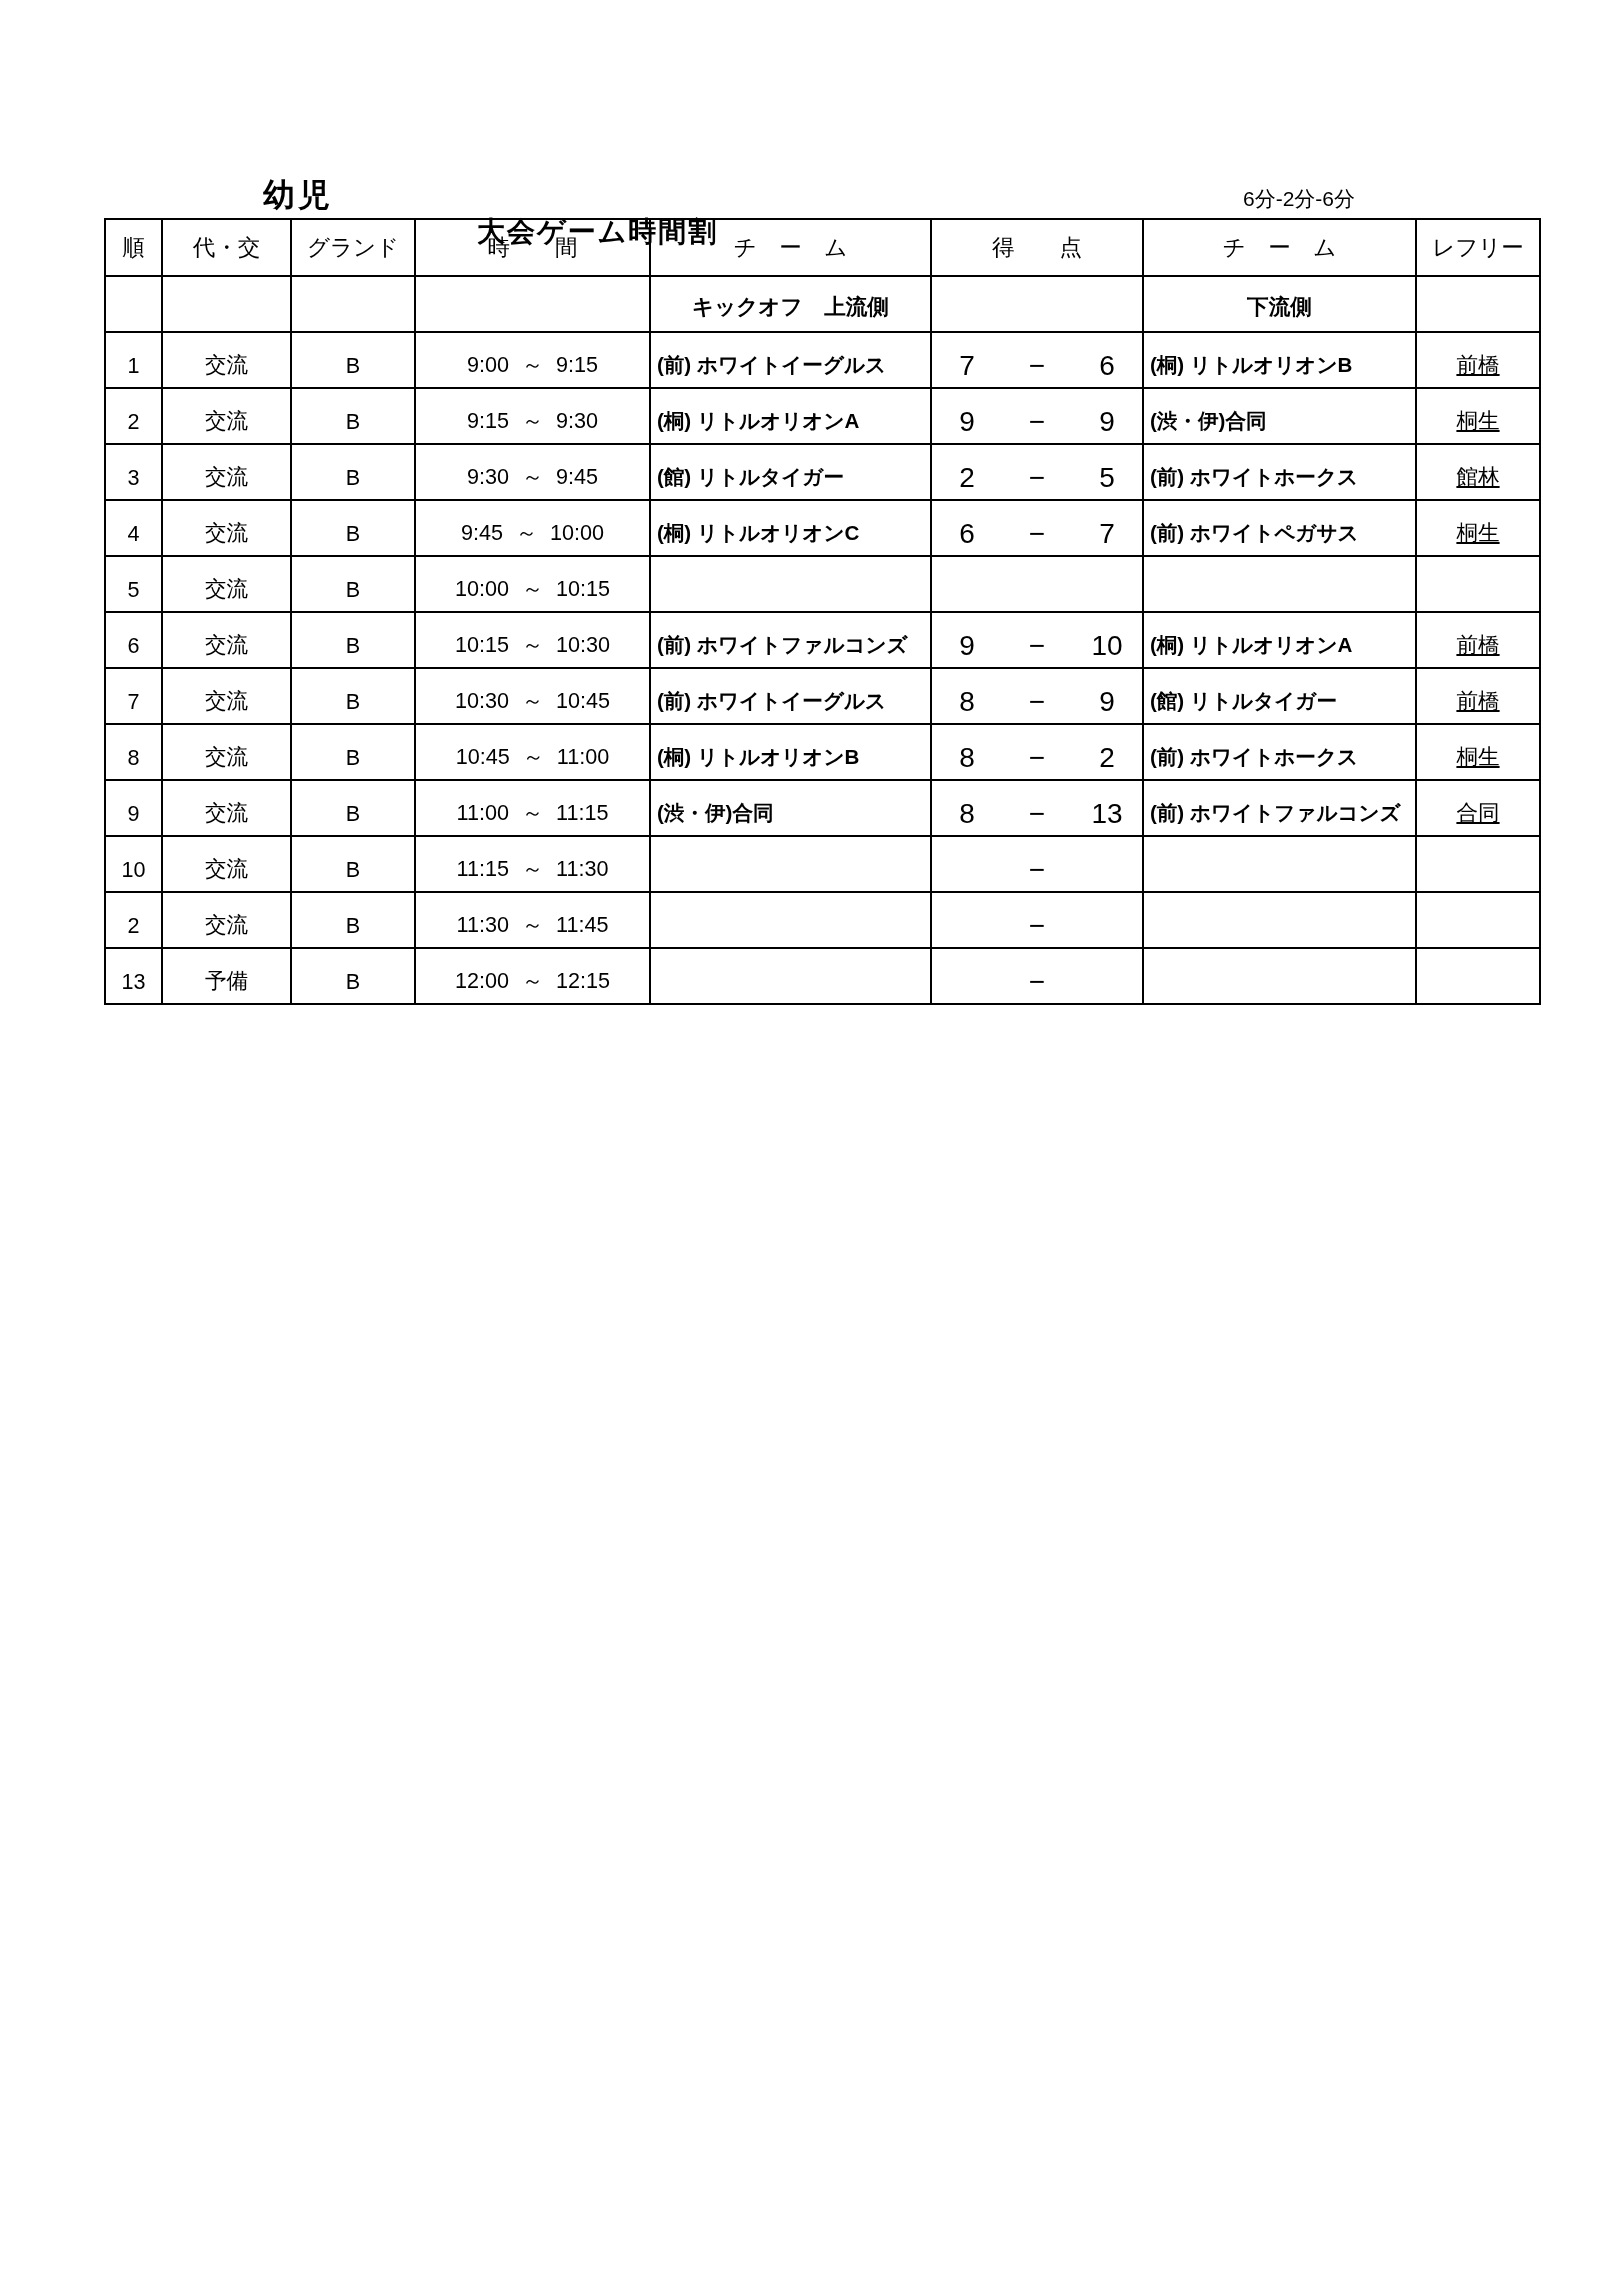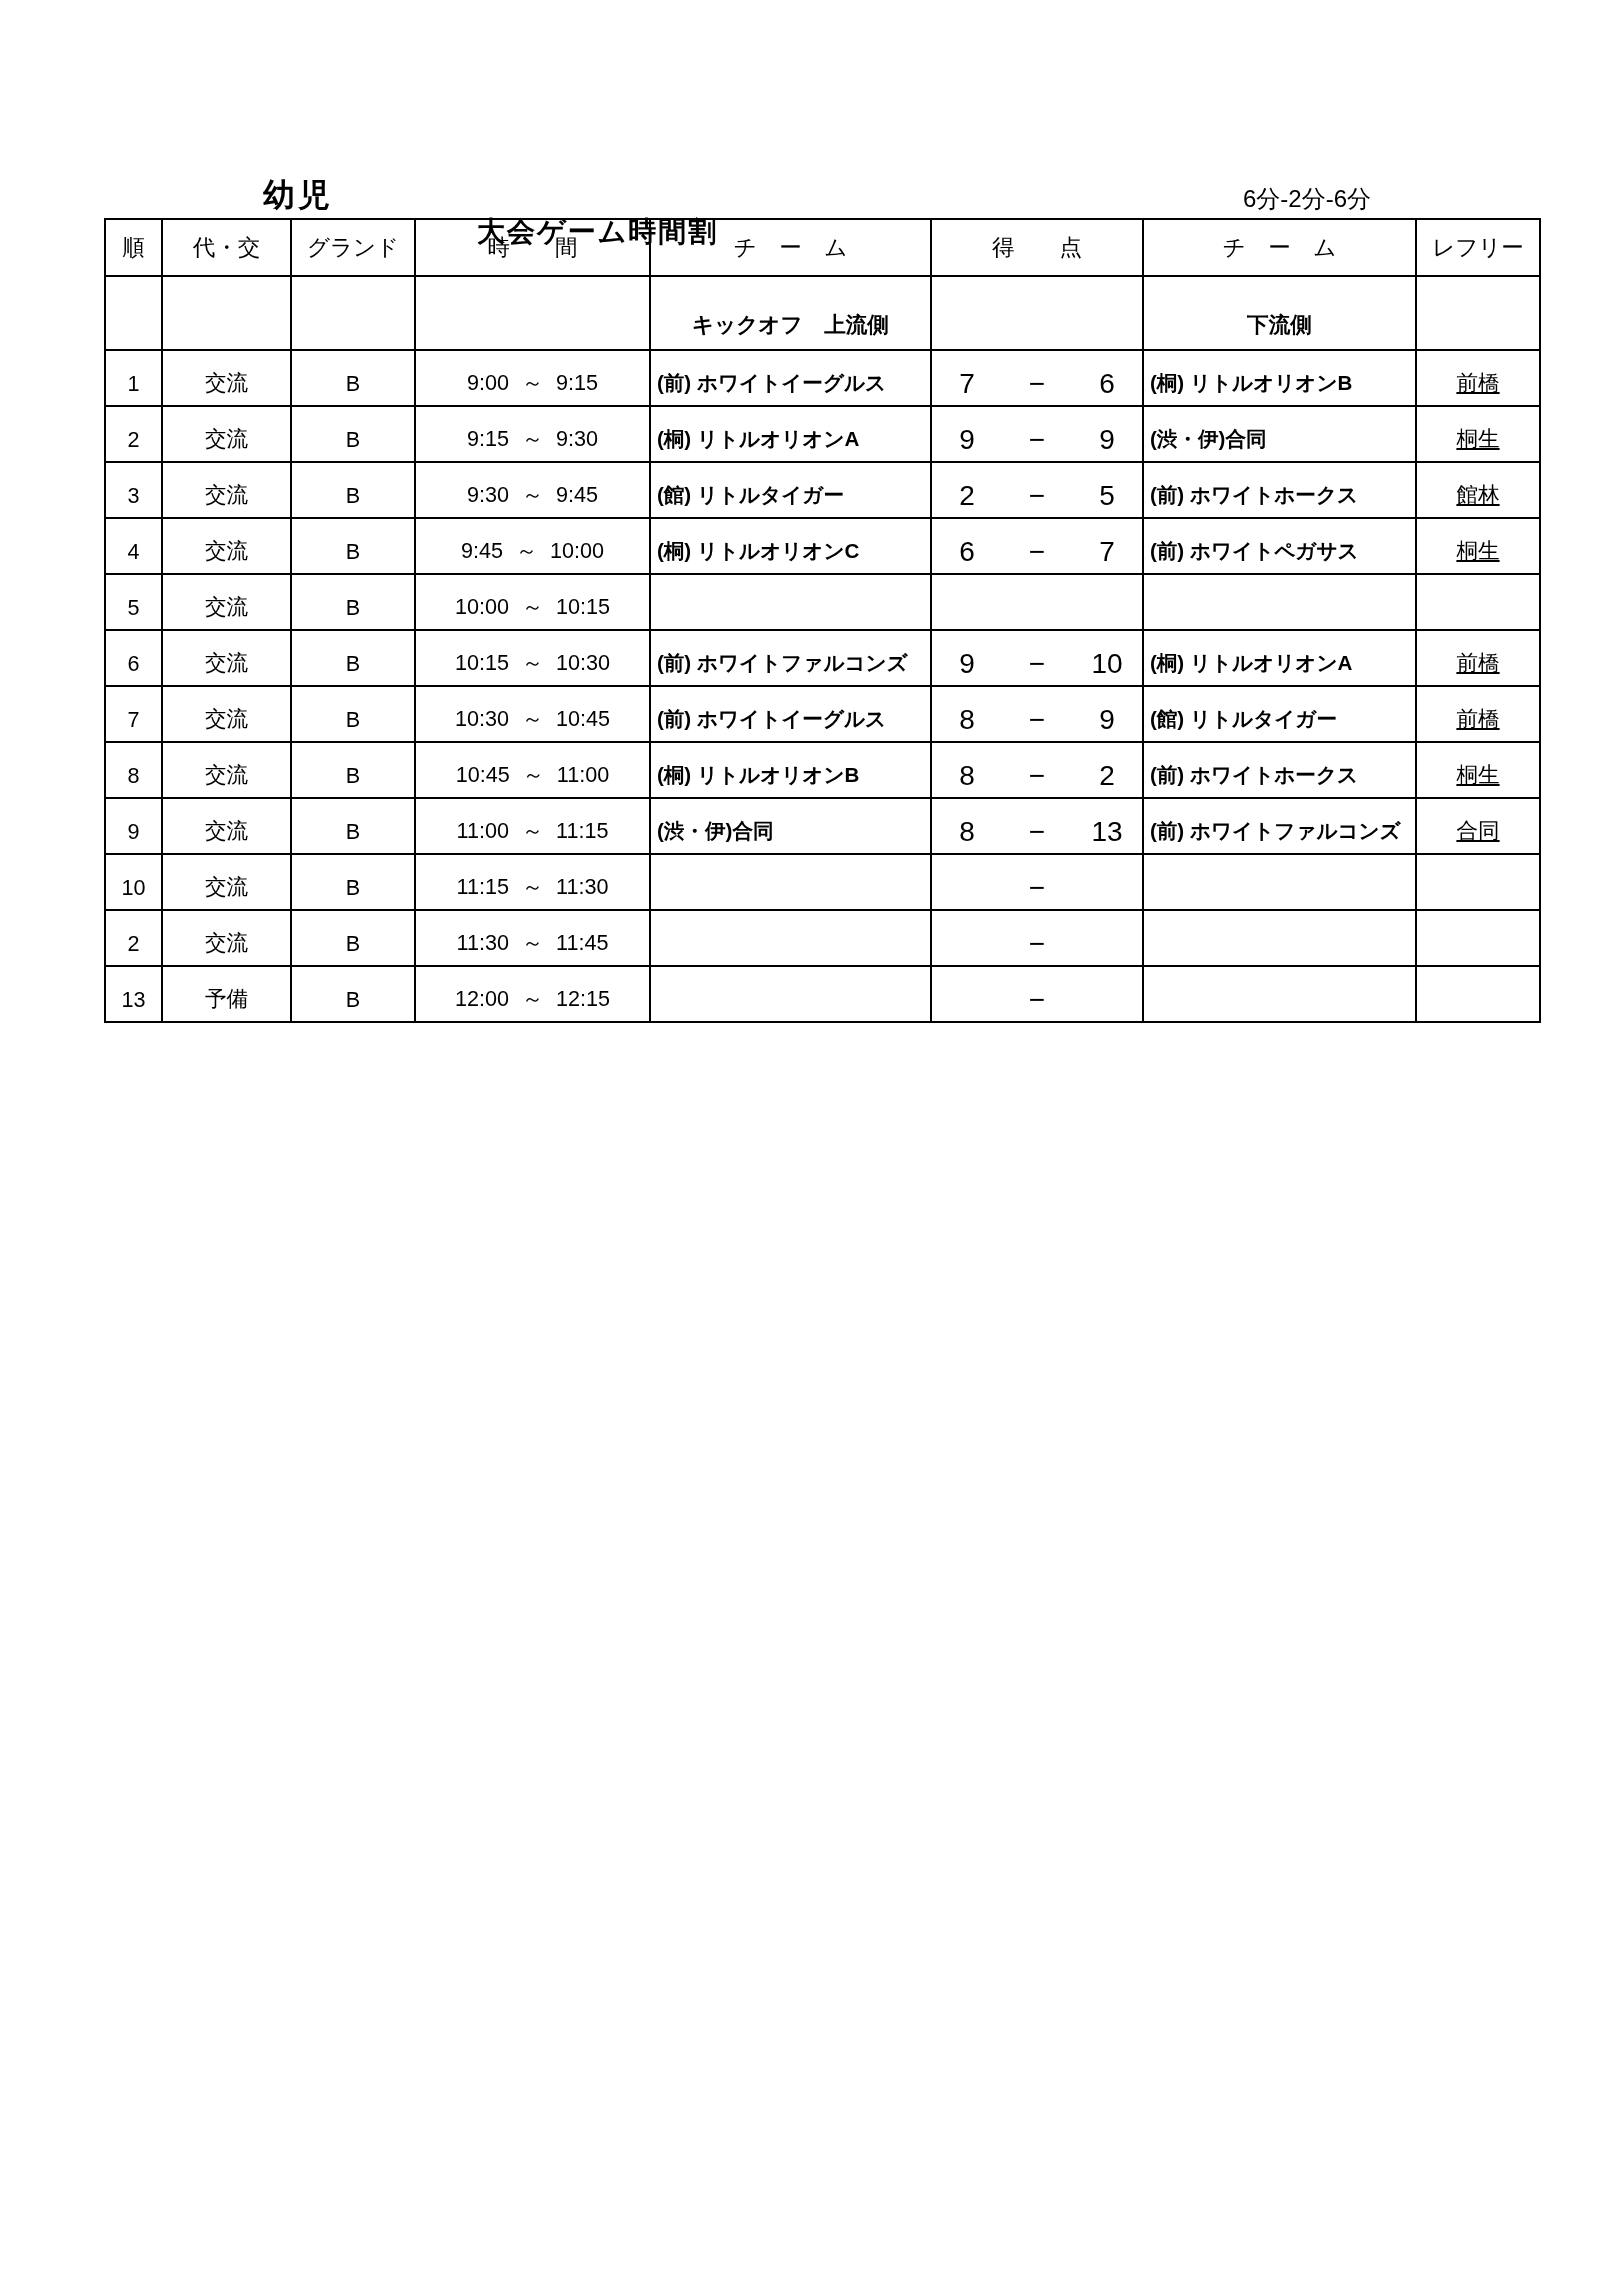--- a/index.html
+++ b/index.html
@@ -15,39 +15,39 @@
   .cat-label {
     position:absolute; left:263px; top:0;
     font-size:32px; font-weight:bold; letter-spacing:2.9px; line-height:39px;
   }
   .main-title {
     position:absolute; left:477px; top:0;
     font-size:28px; font-weight:bold; letter-spacing:2px; line-height:39px;margin-top:36px;
   }
   .duration-note {
     position:absolute; left:1243px; top:5.9px;
-    font-size:24px; font-weight:normal; line-height:33px;
+    font-size:21px; font-weight:normal; line-height:33px;
   }
   table.sched {
     position:absolute; left:104px; top:218px;
     width:1437px;
     border-collapse:collapse; table-layout:fixed;
     border:2.9px solid #000;
   }
   .sched th, .sched td {
     border-left:2px solid #000; border-right:2px solid #000;
     border-top:2.9px solid #000; border-bottom:2.9px solid #000;
     padding:0 0 7.8px 0;
     vertical-align:bottom;
     text-align:center;
     font-size:21.6px; font-weight:normal;
     overflow:hidden; white-space:nowrap;
   }
   tr.header-row  { height:57px; }
-  tr.sub-row     { height:74px; }
+  tr.sub-row     { height:56px; }
   tbody tr       { height:56px; }
   tr.header-row th { font-size:22.5px; padding-bottom:11.8px; }
   tr.sub-row td  { font-weight:bold; font-size:21.6px; padding-bottom:9.8px; }
   td.c-team { text-align:left; padding-left:5.9px; padding-right:0; font-weight:bold; font-size:20.6px; }
   td.c-time .t-tilde { margin:0 12.7px; }
   td.c-score { padding-bottom:4.9px; }
   .score-grid {
     display:grid; grid-template-columns:1fr 1fr 1fr;
     width:100%; font-size:28px; line-height:33px;
   }

